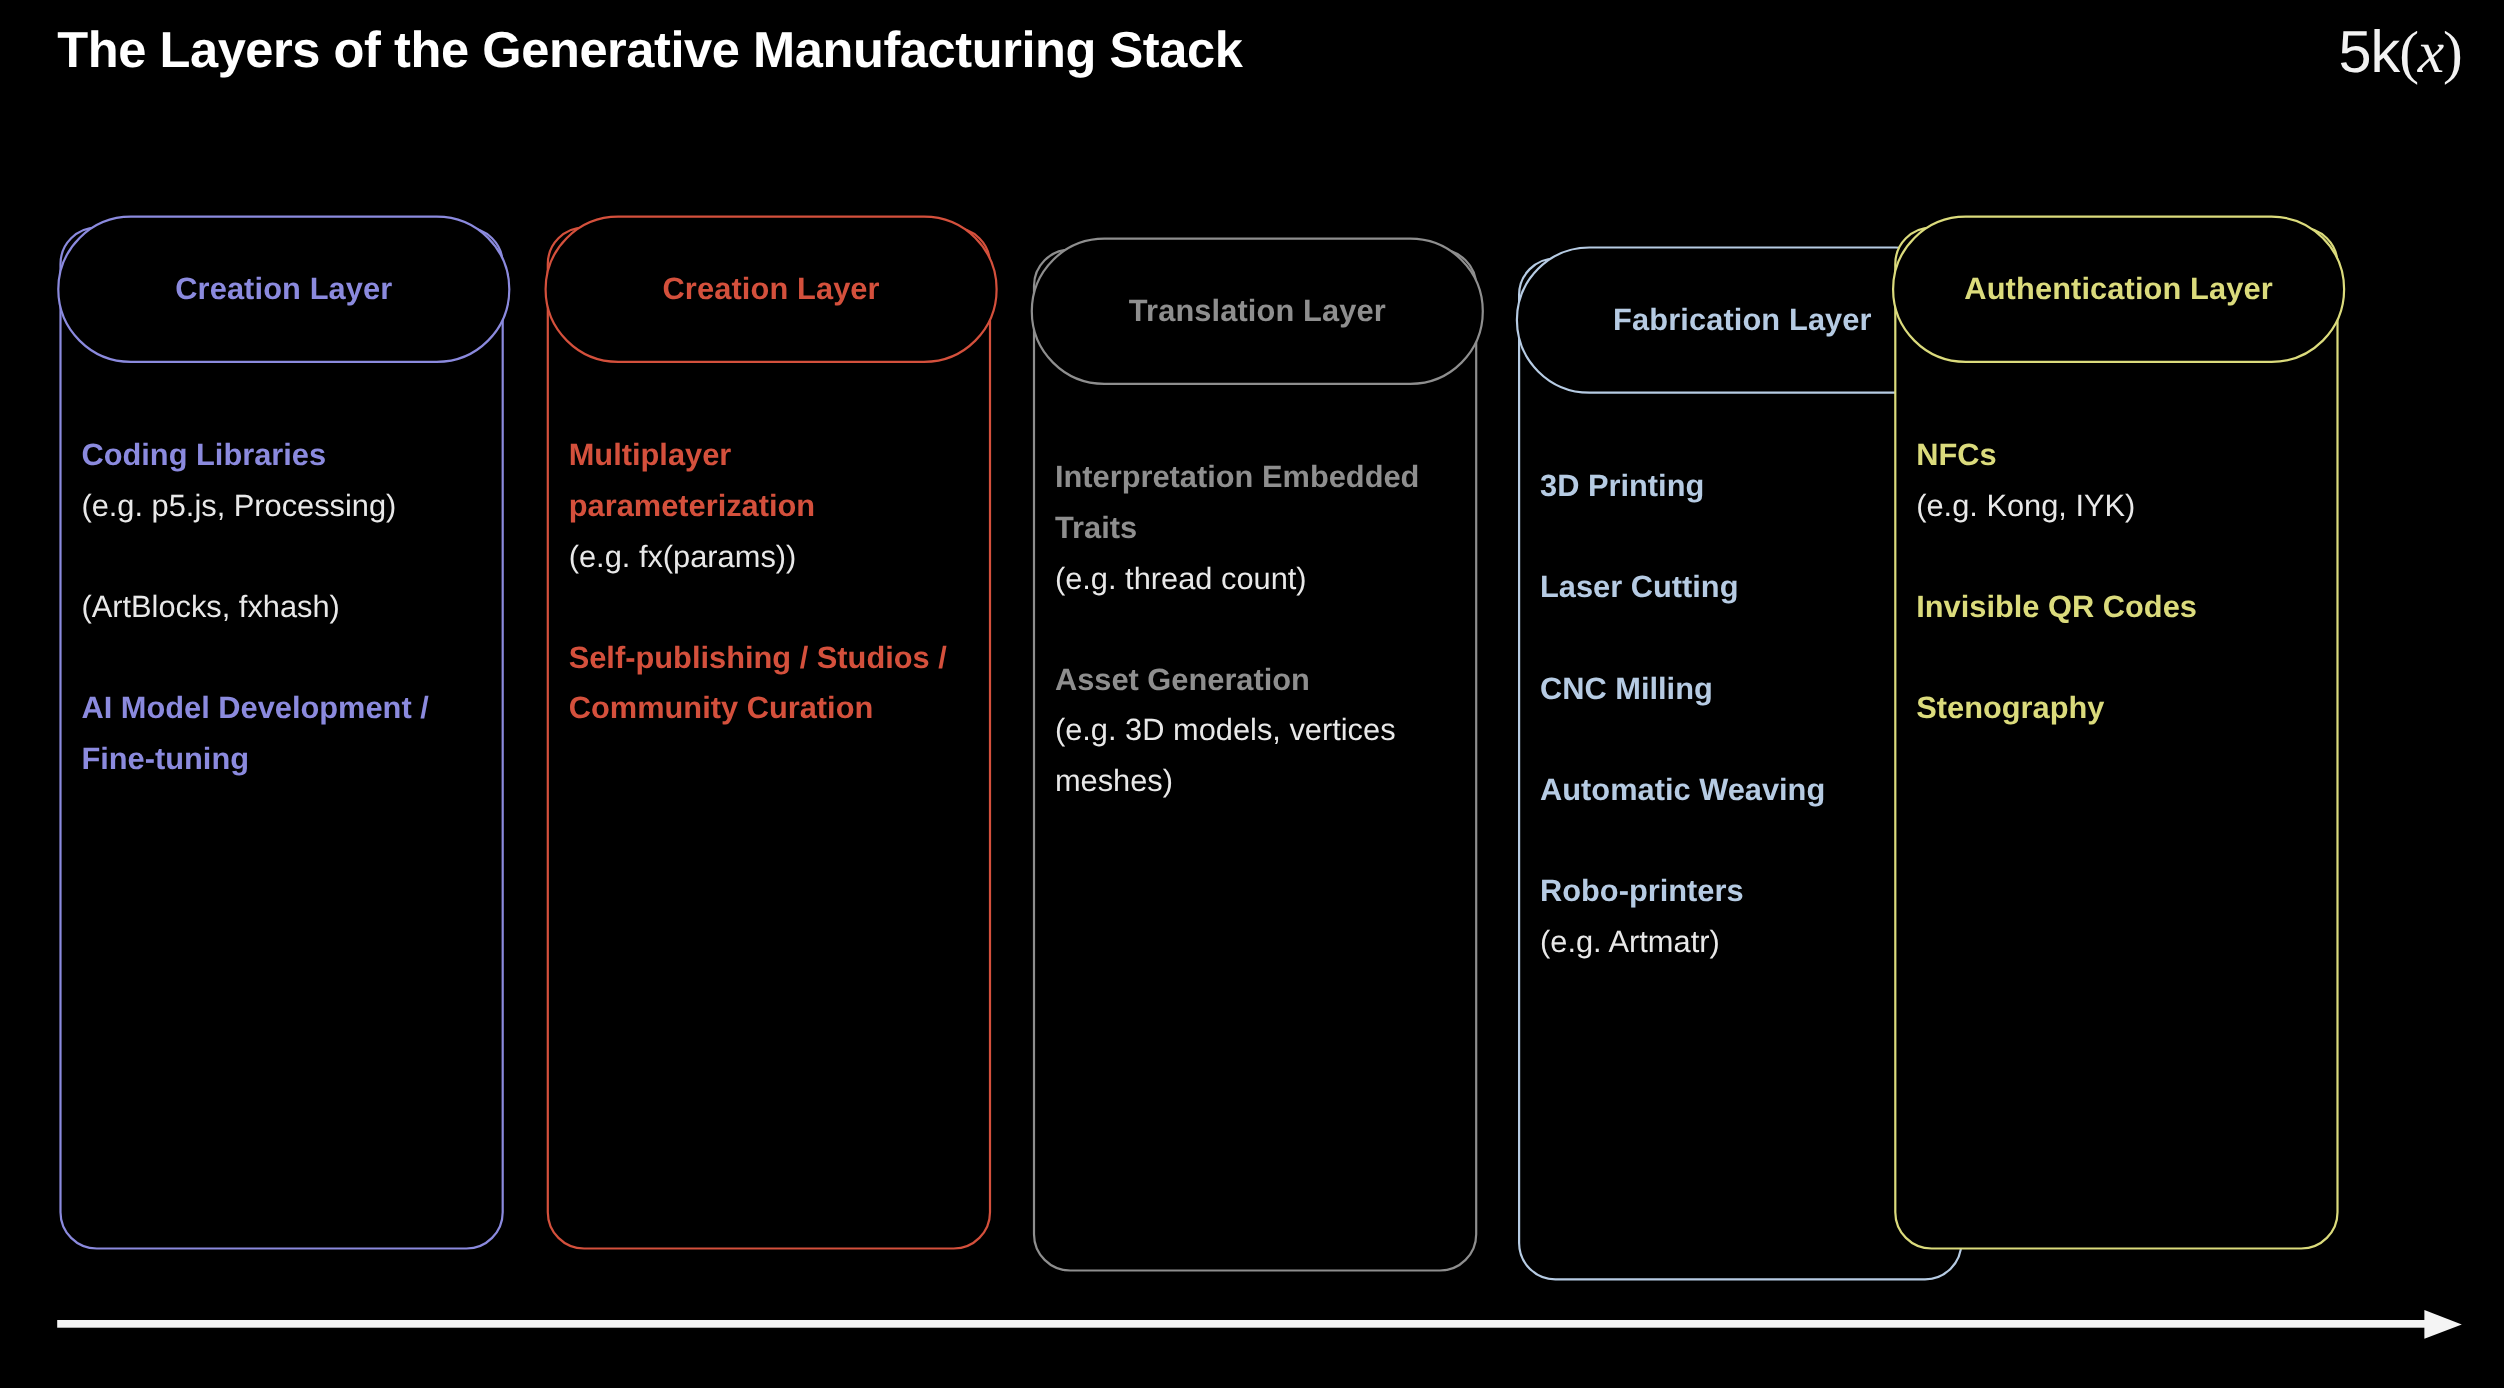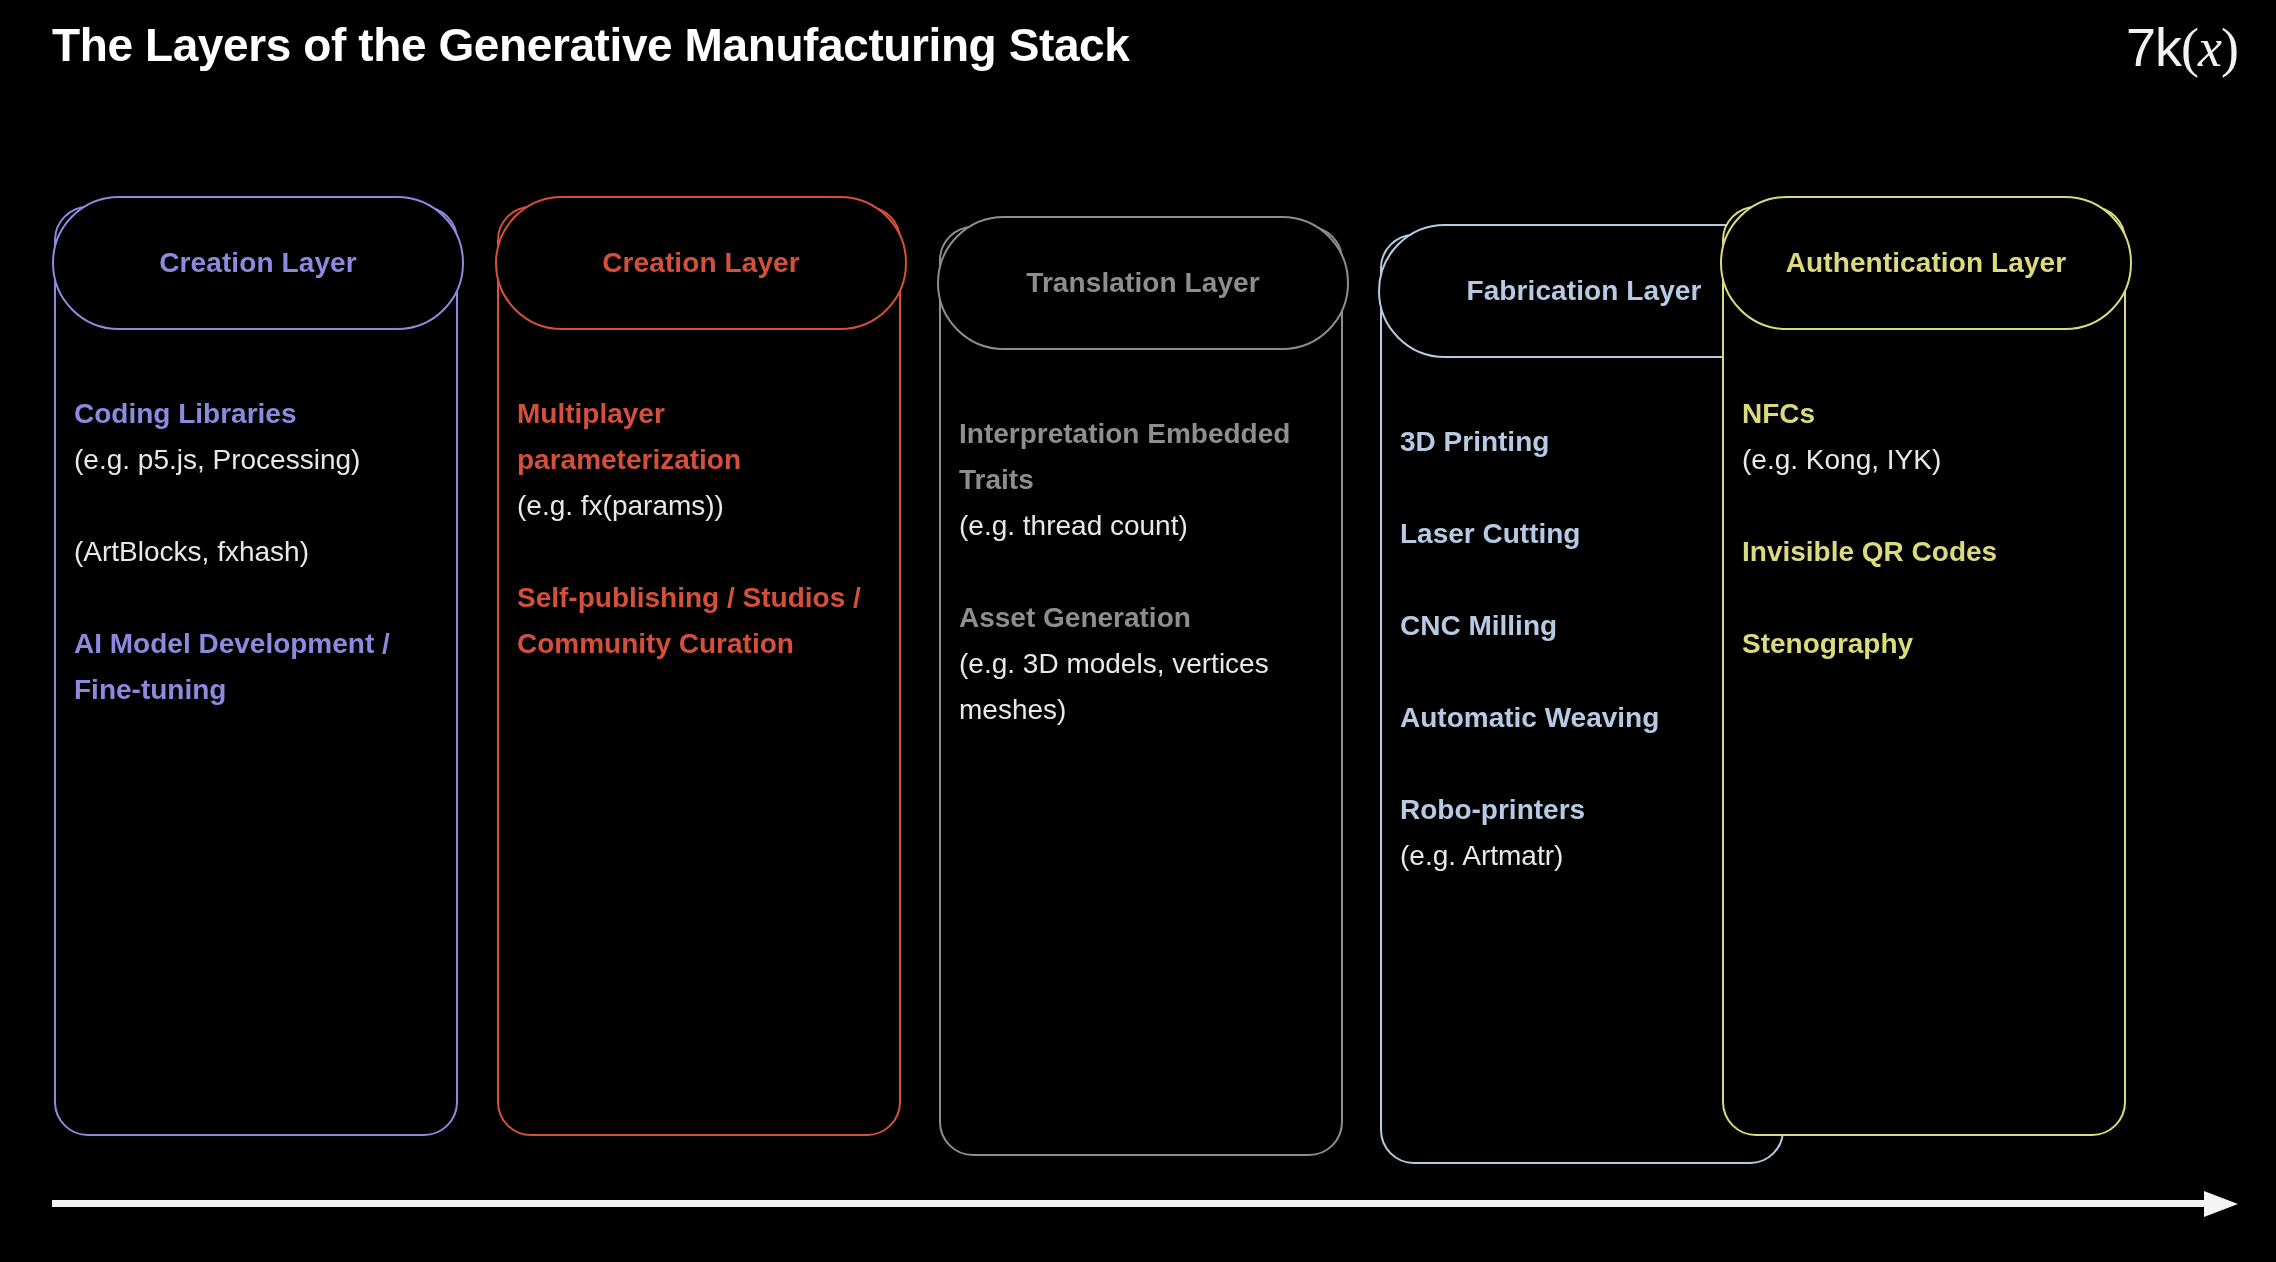--- a/index.html
+++ b/index.html
@@ -155,21 +155,21 @@
     border-top: 13px solid transparent;
     border-bottom: 13px solid transparent;
     border-left: 34px solid #f4f4f4;
   }
 </style>
 </head>
 <body>
 
 <div id="page-header">
   <div id="page-title">The Layers of the Generative Manufacturing Stack</div>
-  <div id="brand-logo"><span>7k</span><span class="brand-paren">(</span><span class="brand-x">x</span><span class="brand-paren">)</span></div>
+  <div id="brand-logo"><span>5k</span><span class="brand-paren">(</span><span class="brand-x">x</span><span class="brand-paren">)</span></div>
 </div>
 
 <div id="columns">
     <div class="layer-column col-0" style="left: 52px;">
       <div class="layer-body"></div>
       <div class="layer-header">
         <div class="layer-title">Creation Layer</div>
       </div>
       <div class="layer-content">
         <div class="layer-item">

